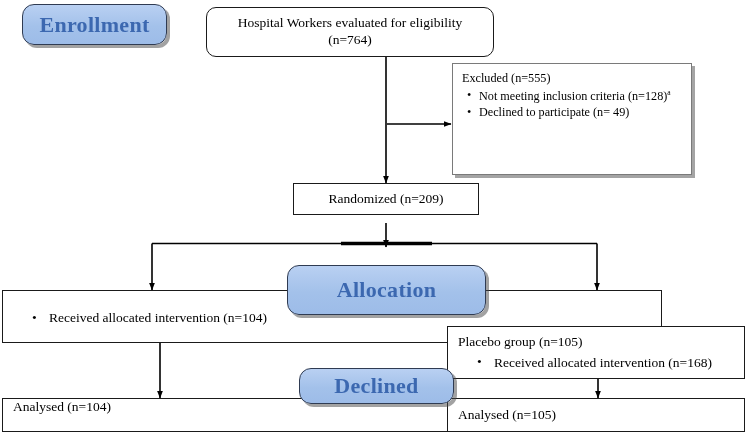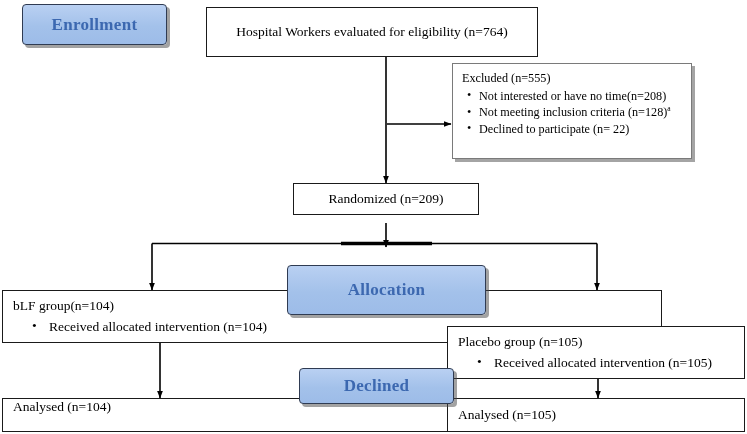--- a/index.html
+++ b/index.html
@@ -53,24 +53,24 @@
     background: #ffffff;
     border: 1px solid #7a7a7a;
     box-shadow: 3px 3px 0 0 rgba(90,90,90,0.55);
     font-size: 12.2px;
     line-height: 1.22;
   }
   
   .banner {
     background: linear-gradient(180deg, #b9d0f2 0%, #a3c1ea 55%, #9dbce8 100%);
     border: 1px solid #2f3b52;
-    border-radius: 4px;
+    border-radius: 12px;
     color: #3c68b0;
     font-weight: bold;
-    font-size: 17px;
+    font-size: 22px;
     letter-spacing: 0.3px;
     display: flex;
     align-items: center;
     justify-content: center;
     box-shadow: 3px 3px 0 0 rgba(70,70,70,0.5);
     z-index: 5;
   }
   .pad {
     padding: 0 10px;
   }
@@ -148,48 +148,46 @@
   </div>
 
   <div class="node banner" style="left:287px; top:265px; width:199px; height:50px;">
     <span>Allocation</span>
   </div>
 
   <div class="node banner" style="left:299px; top:368px; width:155px; height:36px;">
     <span>Declined</span>
   </div>
 
-  <div class="node box box-center pad" style="left:206px; top:7px; width:332px; height:50px;">
+  <div class="node box box-center pad" style="left:206px; top:7px; width:288px; height:50px;border-radius:10px;">
     <span>Hospital Workers evaluated for eligibility (n=764)</span>
   </div>
 
-  <div class="node box-shadow" style="left:452px; top:63px; width:240px; height:96px; padding:7px 8px 6px 9px;">
+  <div class="node box-shadow" style="left:452px; top:63px; width:240px; height:112px; padding:7px 8px 6px 9px;">
     <span class="title-line">Excluded (n=555)</span>
     <ul class="bullets">
-      <li><span>Not interested or have no time(n=208)</span></li>
       <li><span>Not meeting inclusion criteria (n=128)</span><sup>a</sup></li>
-      <li><span>Declined to participate (n= 22)</span></li>
+      <li><span>Declined to participate (n= 49)</span></li>
     </ul>
   </div>
 
   <div class="node box box-center pad" style="left:293px; top:183px; width:186px; height:32px;">
     <span>Randomized (n=209)</span>
   </div>
 
   <div class="node box box-left" style="left:2px; top:290px; width:660px; height:53px; padding:5px 8px 5px 10px;">
-    <span class="title-line">bLF group(n=104)</span>
     <ul class="bullets-wide">
       <li>Received allocated intervention (n=104)</li>
     </ul>
   </div>
 
   <div class="node box box-left" style="left:447px; top:290px; width:298px; height:53px; padding:5px 8px 5px 10px;margin-top:36px;">
     <span class="title-line">Placebo group (n=105)</span>
     <ul class="bullets-wide">
-      <li>Received allocated intervention (n=105)</li>
+      <li>Received allocated intervention (n=168)</li>
     </ul>
   </div>
 
   <div class="node box box-left" style="left:2px; top:398px; width:660px; height:34px; padding:0 8px 16px 10px;">
     <span>Analysed (n=104)</span>
   </div>
 
   <div class="node box box-left" style="left:447px; top:398px; width:298px; height:34px; padding:0 0 0 10px;">
     <span>Analysed (n=105)</span>
   </div>

